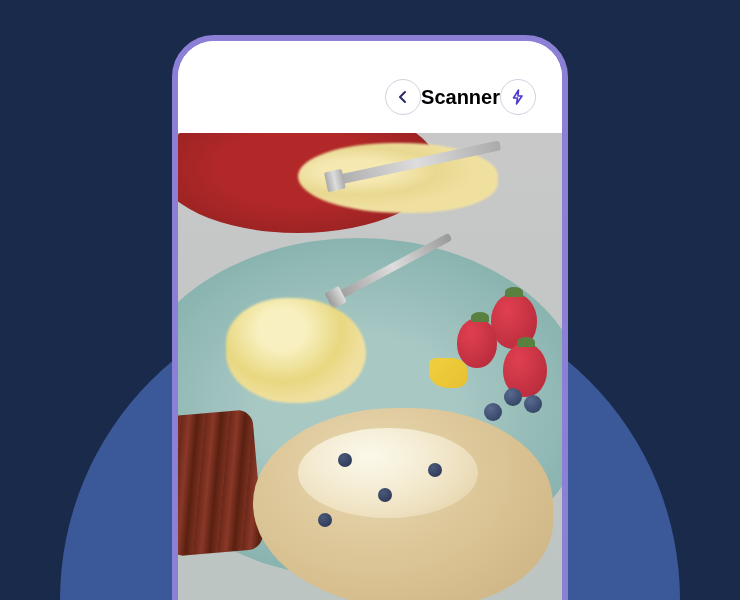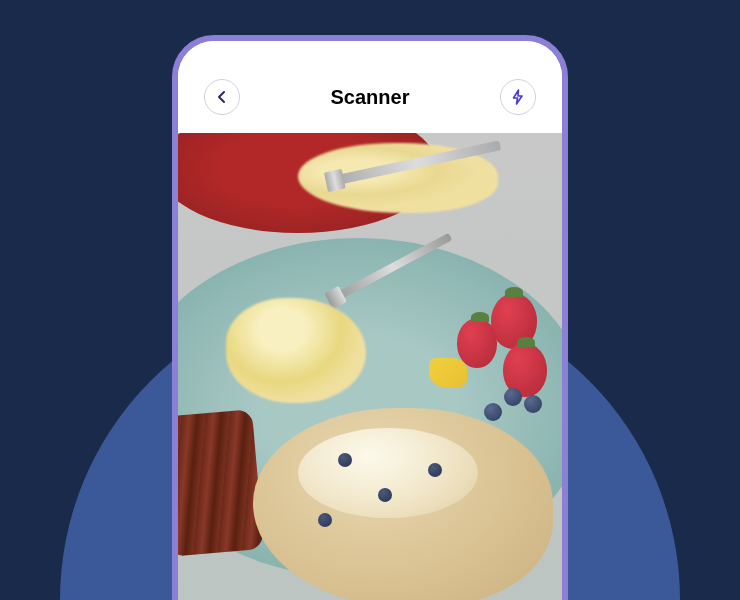--- a/index.html
+++ b/index.html
@@ -47,21 +47,21 @@
       width: 100%;
       height: 100%;
       display: flex;
       flex-direction: column;
     }
     
     .header {
       height: 92px;
       display: flex;
       align-items: center;
-      justify-content: space-between;
+      justify-content: flex-end;
       padding: 20px 26px 0;
       background: #fff;
     }
     
     .icon-button {
       width: 36px;
       height: 36px;
       border-radius: 50%;
       border: 1px solid #d0d0e0;
       display: flex;

